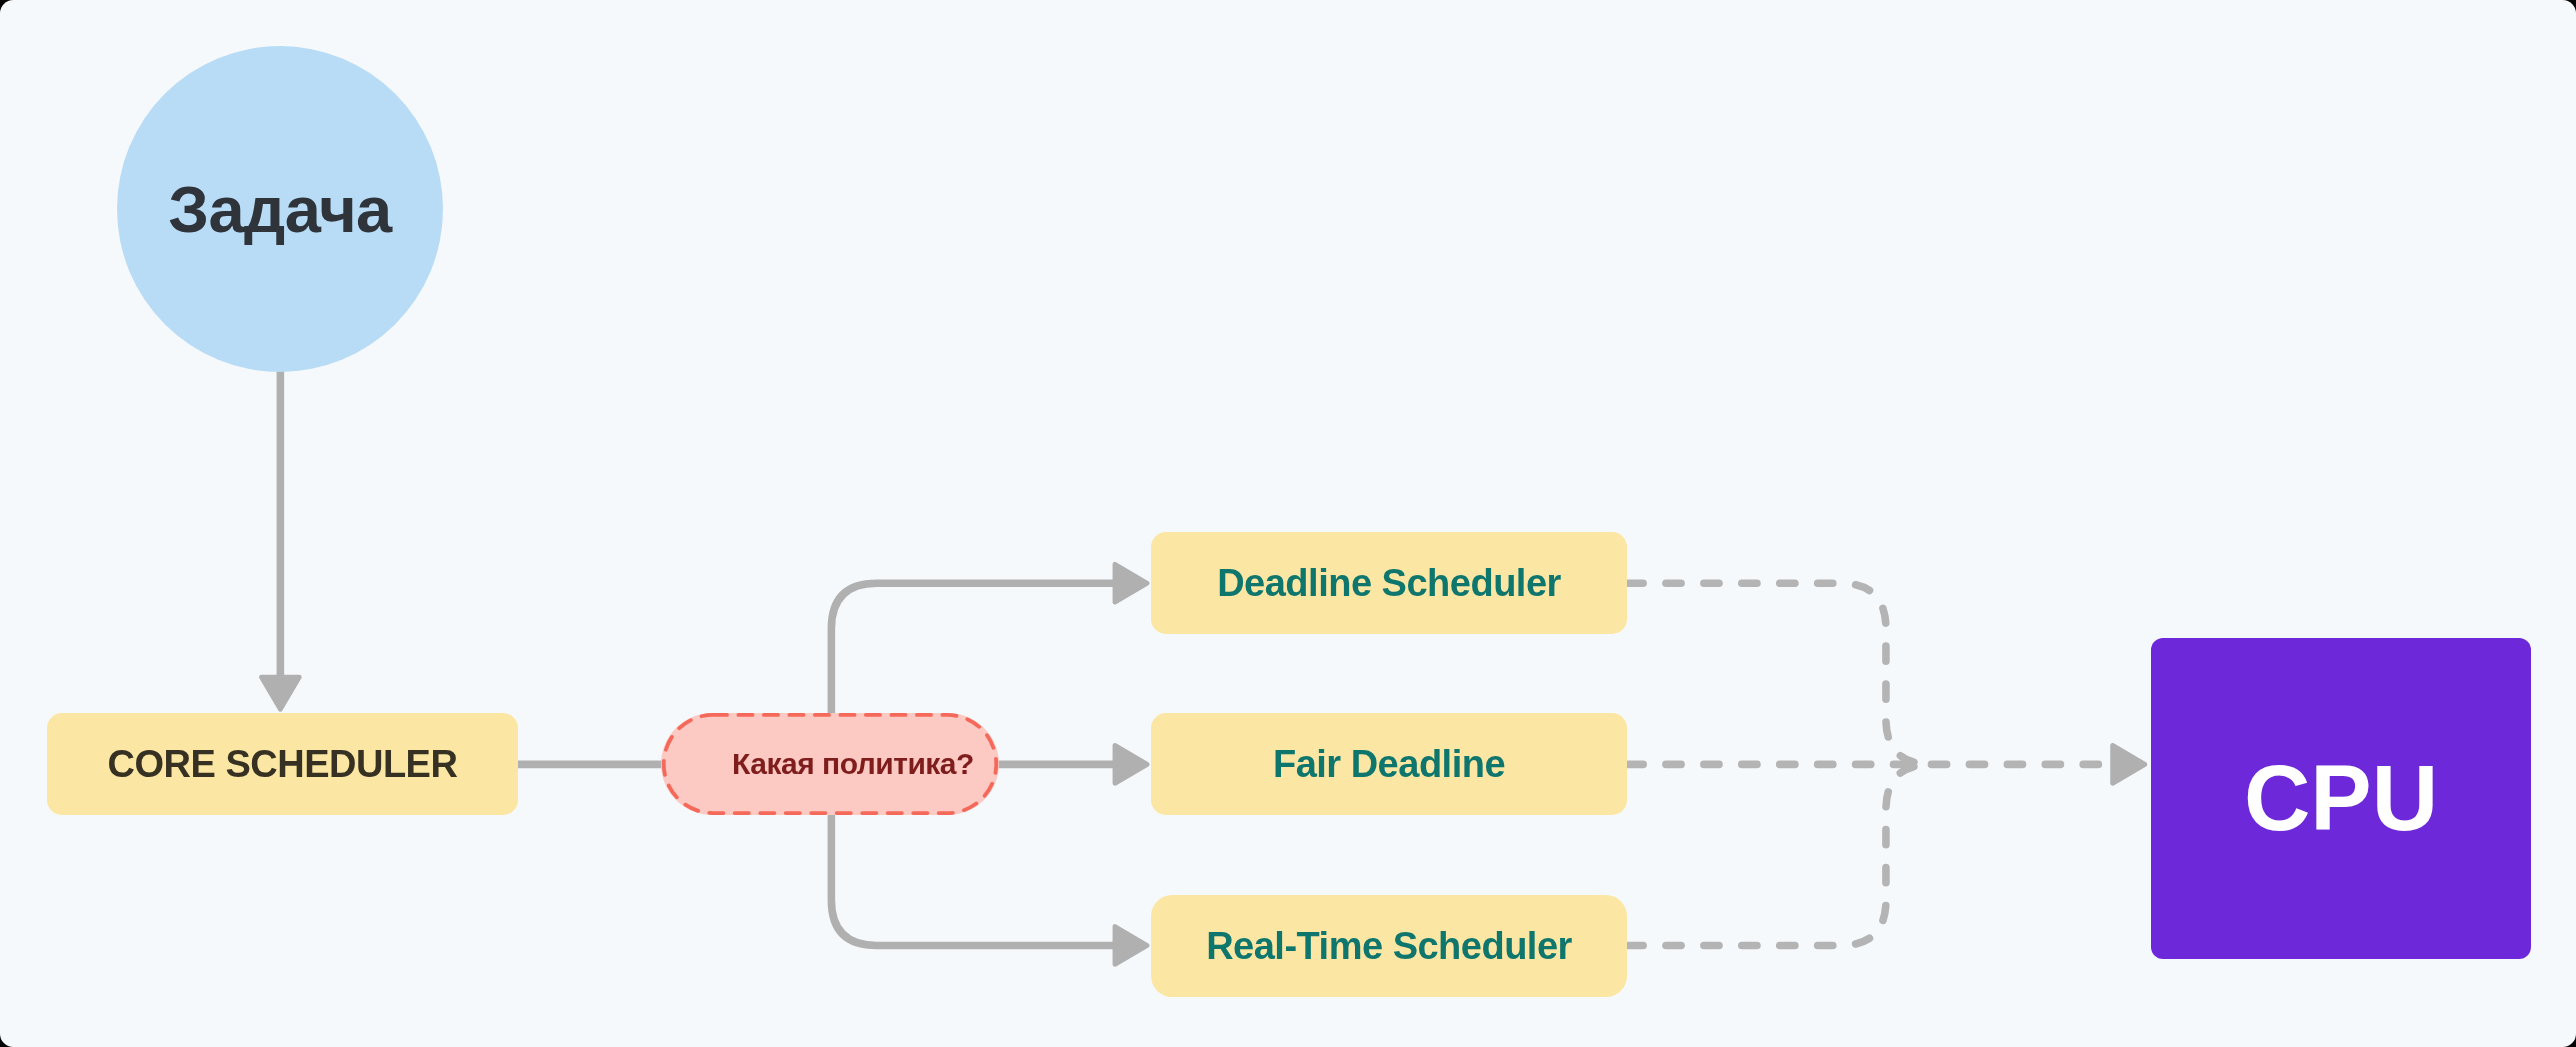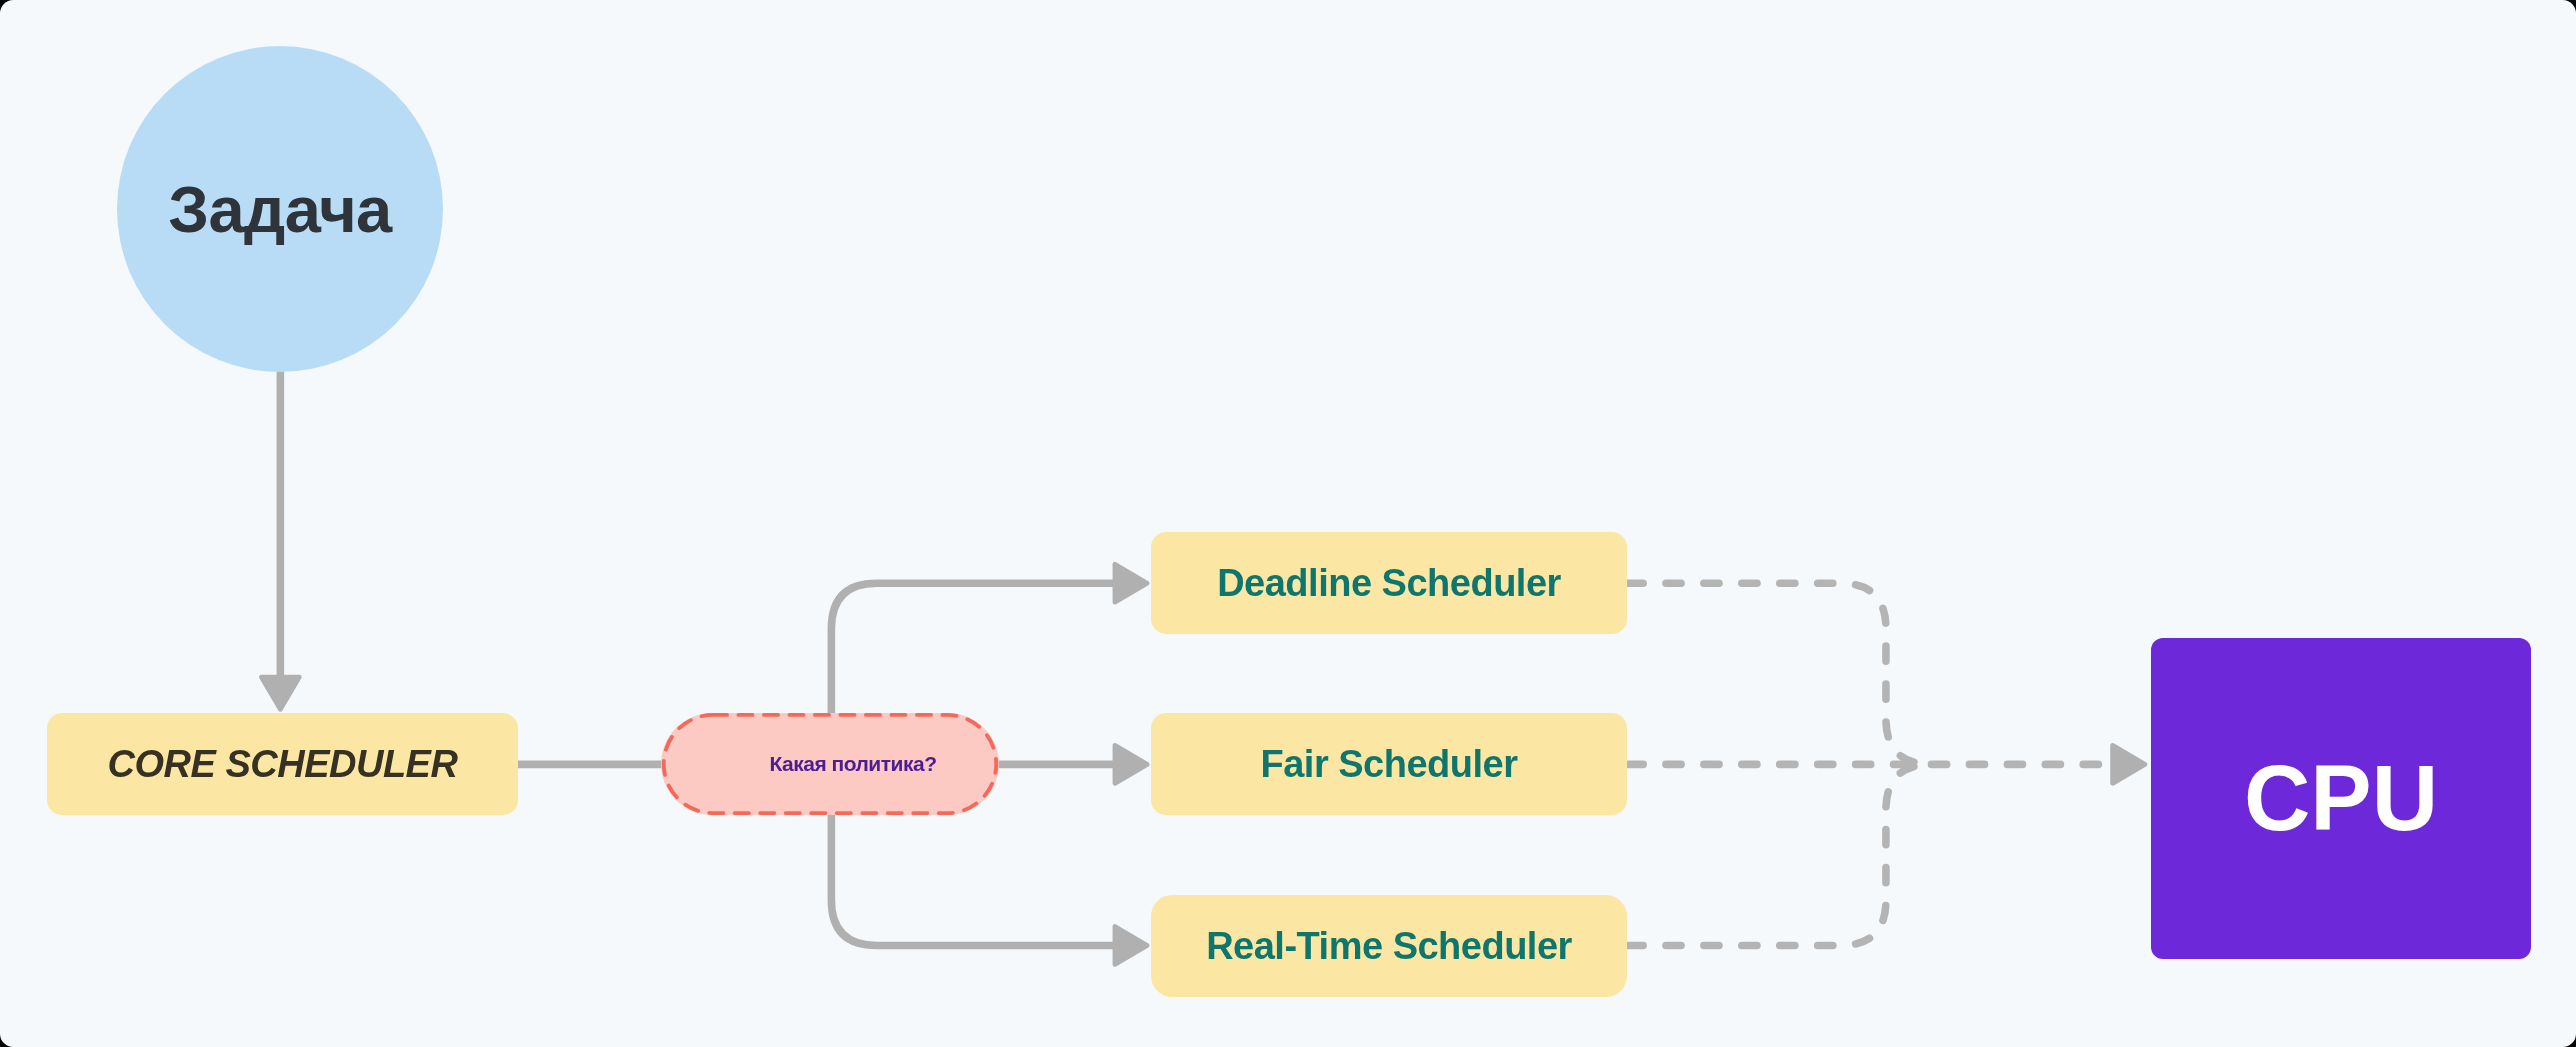--- a/index.html
+++ b/index.html
@@ -73,31 +73,30 @@
     border-radius: 50%;
     background: #B9DCF6;
   }
   #task-node .label { font-size: 65px; color: #2F343B; }
 
   #core-node {
     left: 47px; top: 713px;
     width: 471px; height: 102px;
     border-radius: 15px;
     background: #FBE7A3;
-    font-style: italic;
   }
   #core-node .label { font-size: 38px; color: #363122; }
 
   #policy-node {
     left: 661px; top: 713px;
     width: 338px; height: 102px;
     border-radius: 51px;
     background: #FCC9C3;
   }
-  #policy-node .label { font-size: 21px; color: #4c1d95; position: relative; z-index: 1; margin-left: 46px; }
+  #policy-node .label { font-size: 30px; color: #7f1d1d; position: relative; z-index: 1; margin-left: 46px; }
   #policy-node svg.policy-border {
     position: absolute;
     left: 0; top: 0;
     width: 338px; height: 102px;
     z-index: 0;
   }
 
   .scheduler-box {
     left: 1151px;
     width: 476px; height: 102px;
@@ -159,21 +158,21 @@
       <rect class="policy-border-rect" x="2" y="2" width="352" height="104" rx="52" ry="52"></rect>
     </svg>
     <span class="label">Какая политика?</span>
   </div>
 
   <div class="node scheduler-box" id="deadline-node">
     <span class="label">Deadline Scheduler</span>
   </div>
 
   <div class="node scheduler-box" id="fair-node">
-    <span class="label">Fair Scheduler</span>
+    <span class="label">Fair Deadline</span>
   </div>
 
   <div class="node scheduler-box" id="realtime-node">
     <span class="label">Real-Time Scheduler</span>
   </div>
 
   <div class="node" id="cpu-node">
     <span class="label">CPU</span>
   </div>
 

